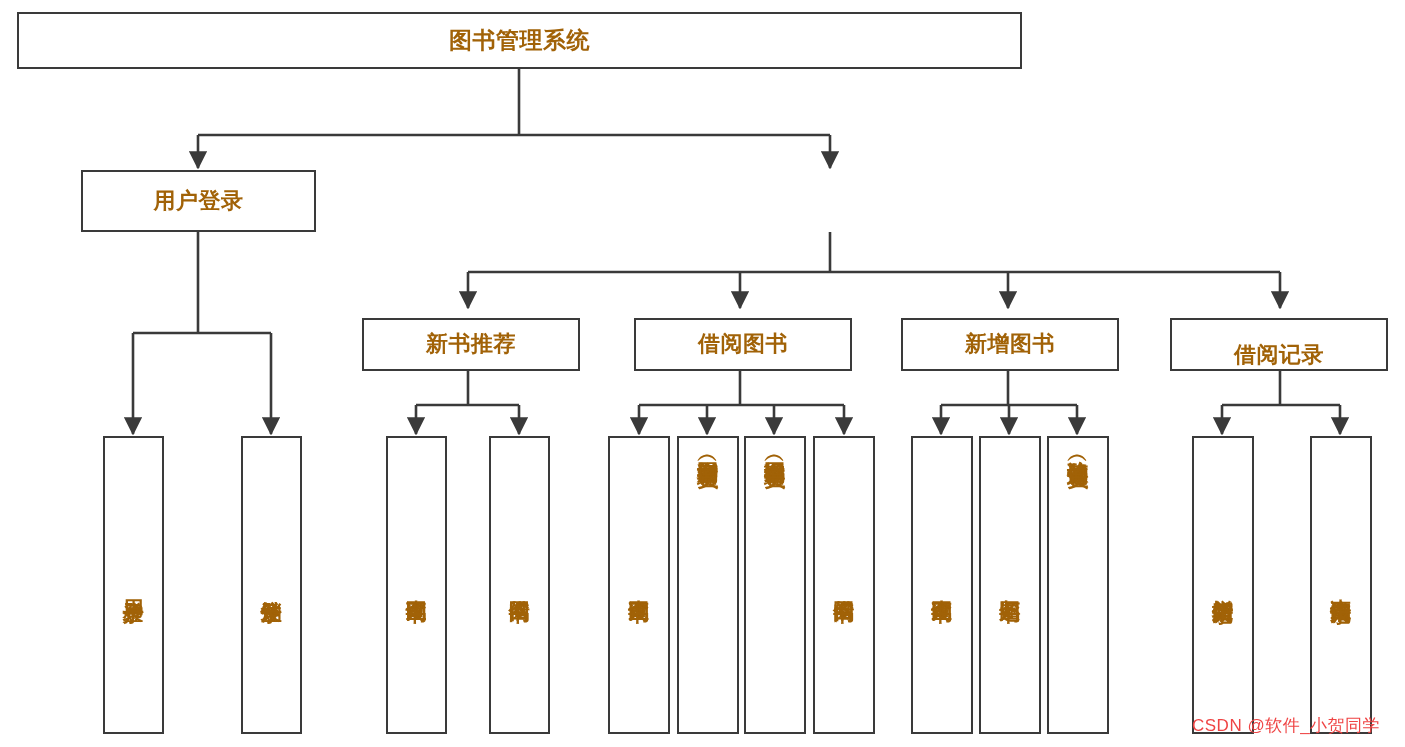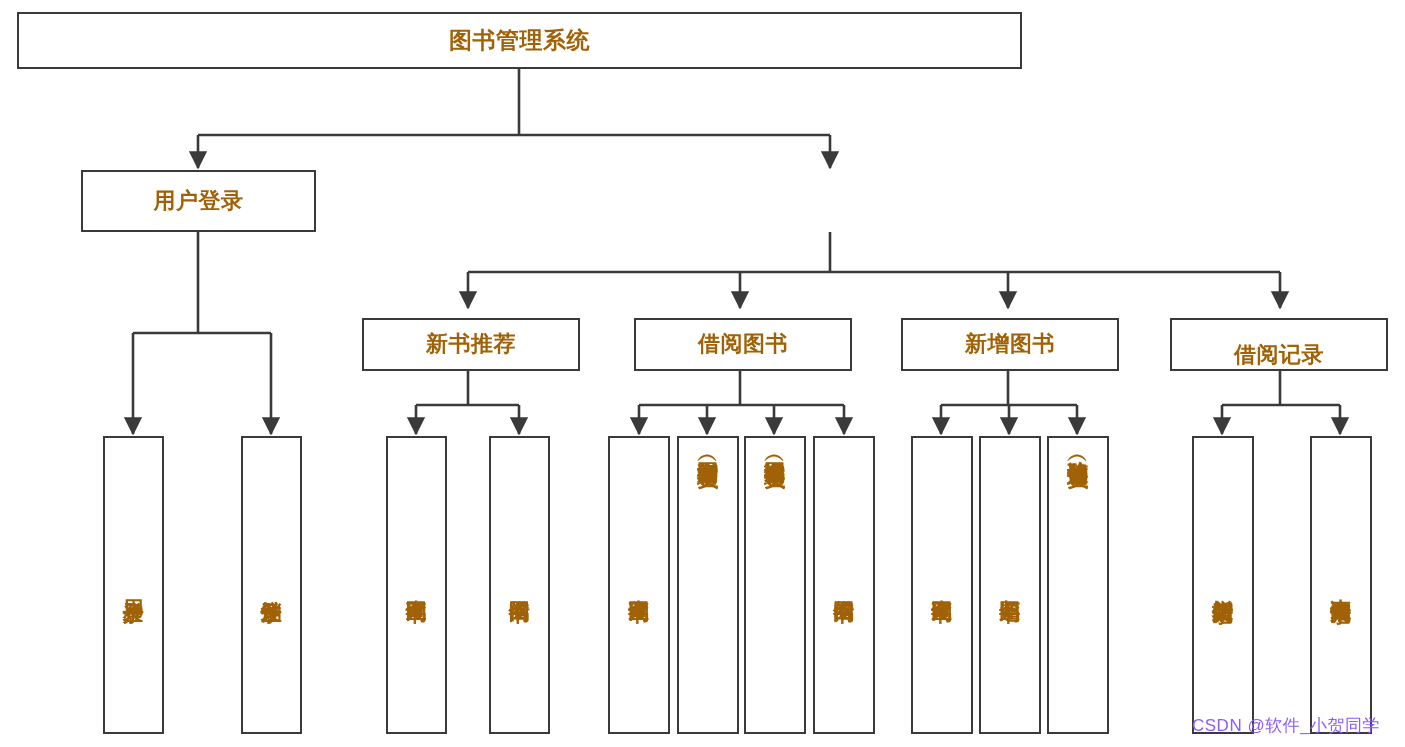--- a/index.html
+++ b/index.html
@@ -64,21 +64,21 @@
   }
   .node.vertical.centered {
     align-items: center;
     padding-top: 0;
   }
   #watermark {
     position: absolute;
     left: 1192px;
     top: 714px;
     font-size: 17px;
-    color: #8b5cf6;
+    color: #ef4444;
     white-space: nowrap;
     letter-spacing: 0.5px;
   }
 </style>
 </head>
 <body>
 
 <div id="diagram-root">
 
   <svg id="edges-layer" viewBox="0 0 1405 747" width="1405" height="747" xmlns="http://www.w3.org/2000/svg">

